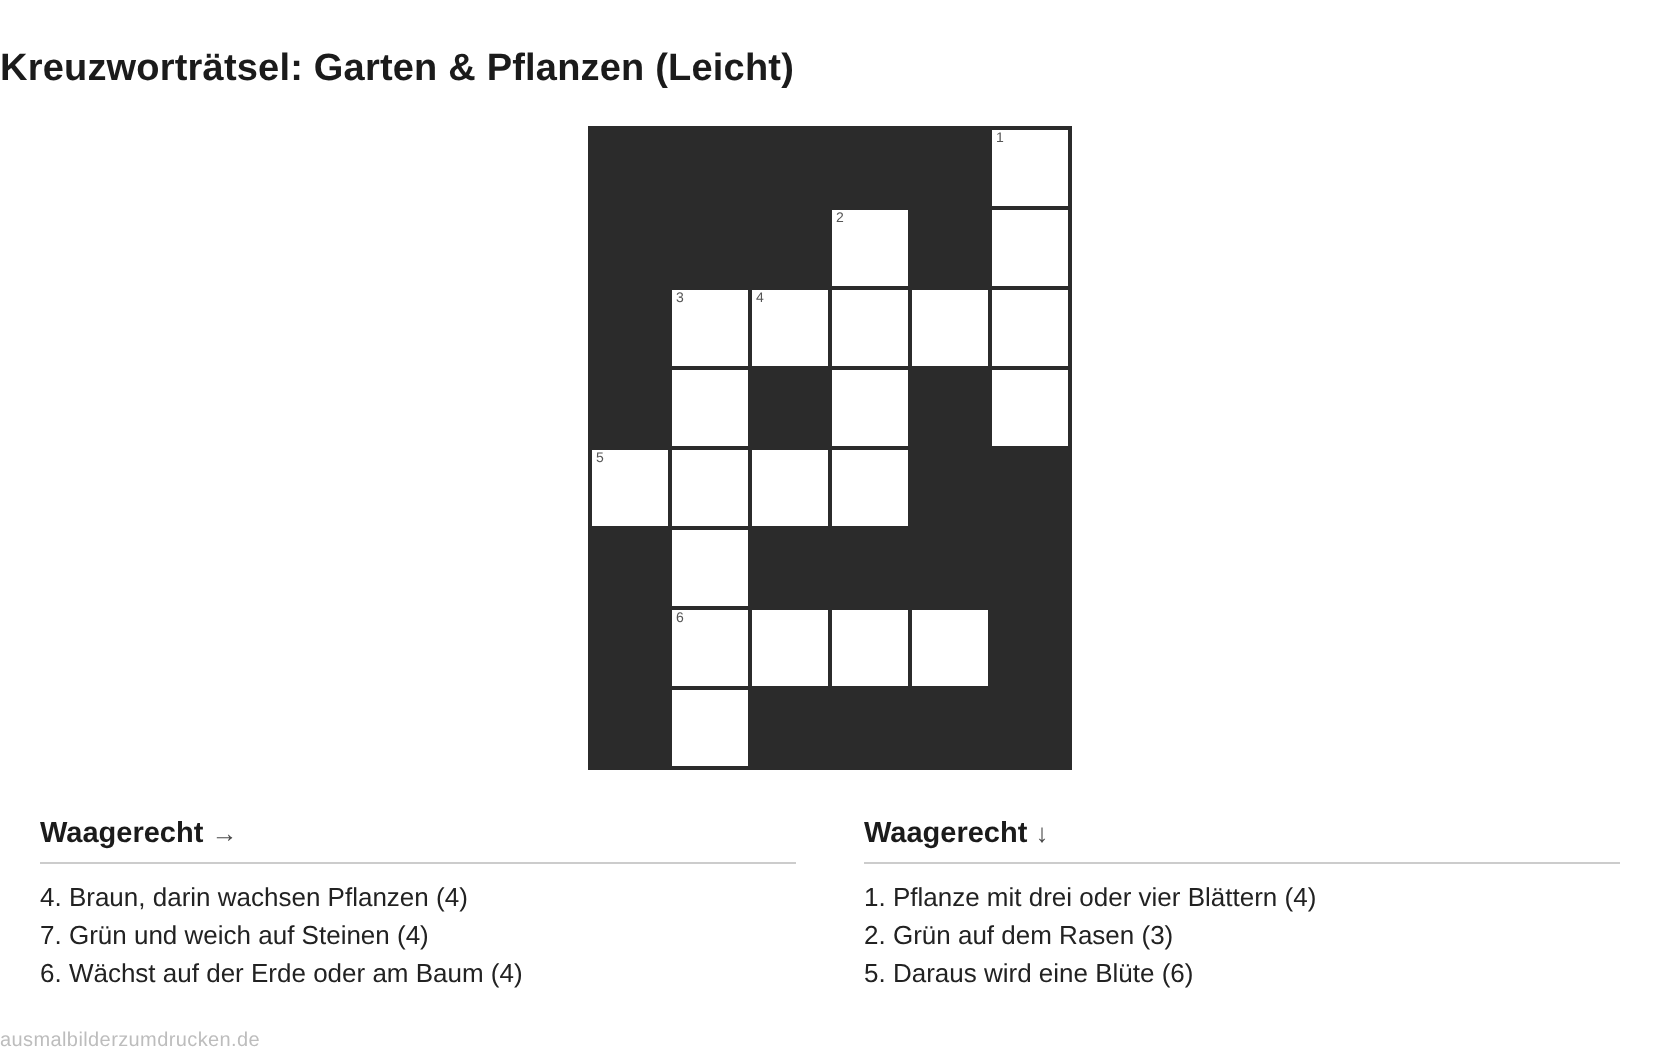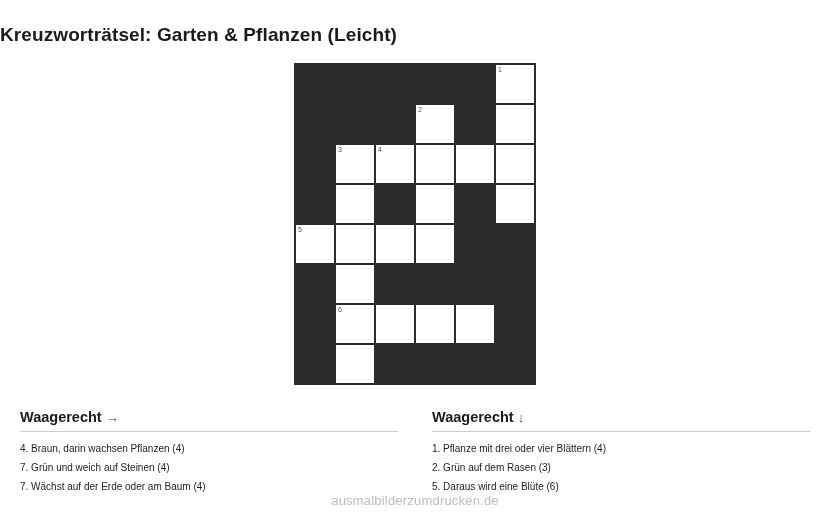--- a/index.html
+++ b/index.html
@@ -81,32 +81,31 @@
     padding-bottom: 6px;
     border-bottom: 1px solid #cccccc;
     margin-bottom: 8px;
   }
   .clue-head .arrow {
     color: #4a4a4a;
     font-weight: normal;
     font-size: 13px;
   }
   .clue-item {
-    font-size: 10px;
+    font-size: 13px;
     line-height: 18px;
     color: #222222;
     margin-bottom: 1px;
   }
   .footer {
     position: absolute;
-    bottom: 24px;
+    bottom: 6px;
     left: 0;
     width: 100%;
-    text-align: center;
-    font-size: 13px;
+    font-size: 10px;
     color: #bdbdbd;
     letter-spacing: 0.2px;
   }
 </style>
 </head>
 <body>
 
 <div class="page">
 
   <h1 class="title">Kreuzworträtsel: Garten &amp; Pflanzen (Leicht)</h1>
@@ -178,21 +177,21 @@
 
   <div class="clues">
 
     <div class="clue-col">
       <div class="clue-head">
         <span>Waagerecht</span>
         <span class="arrow">→</span>
       </div>
       <div class="clue-item">4. Braun, darin wachsen Pflanzen (4)</div>
       <div class="clue-item">7. Grün und weich auf Steinen (4)</div>
-      <div class="clue-item">7. Wächst auf der Erde oder am Baum (4)</div>
+      <div class="clue-item">6. Wächst auf der Erde oder am Baum (4)</div>
     </div>
 
     <div class="clue-col">
       <div class="clue-head">
         <span>Waagerecht</span>
         <span class="arrow">↓</span>
       </div>
       <div class="clue-item">1. Pflanze mit drei oder vier Blättern (4)</div>
       <div class="clue-item">2. Grün auf dem Rasen (3)</div>
       <div class="clue-item">5. Daraus wird eine Blüte (6)</div>

